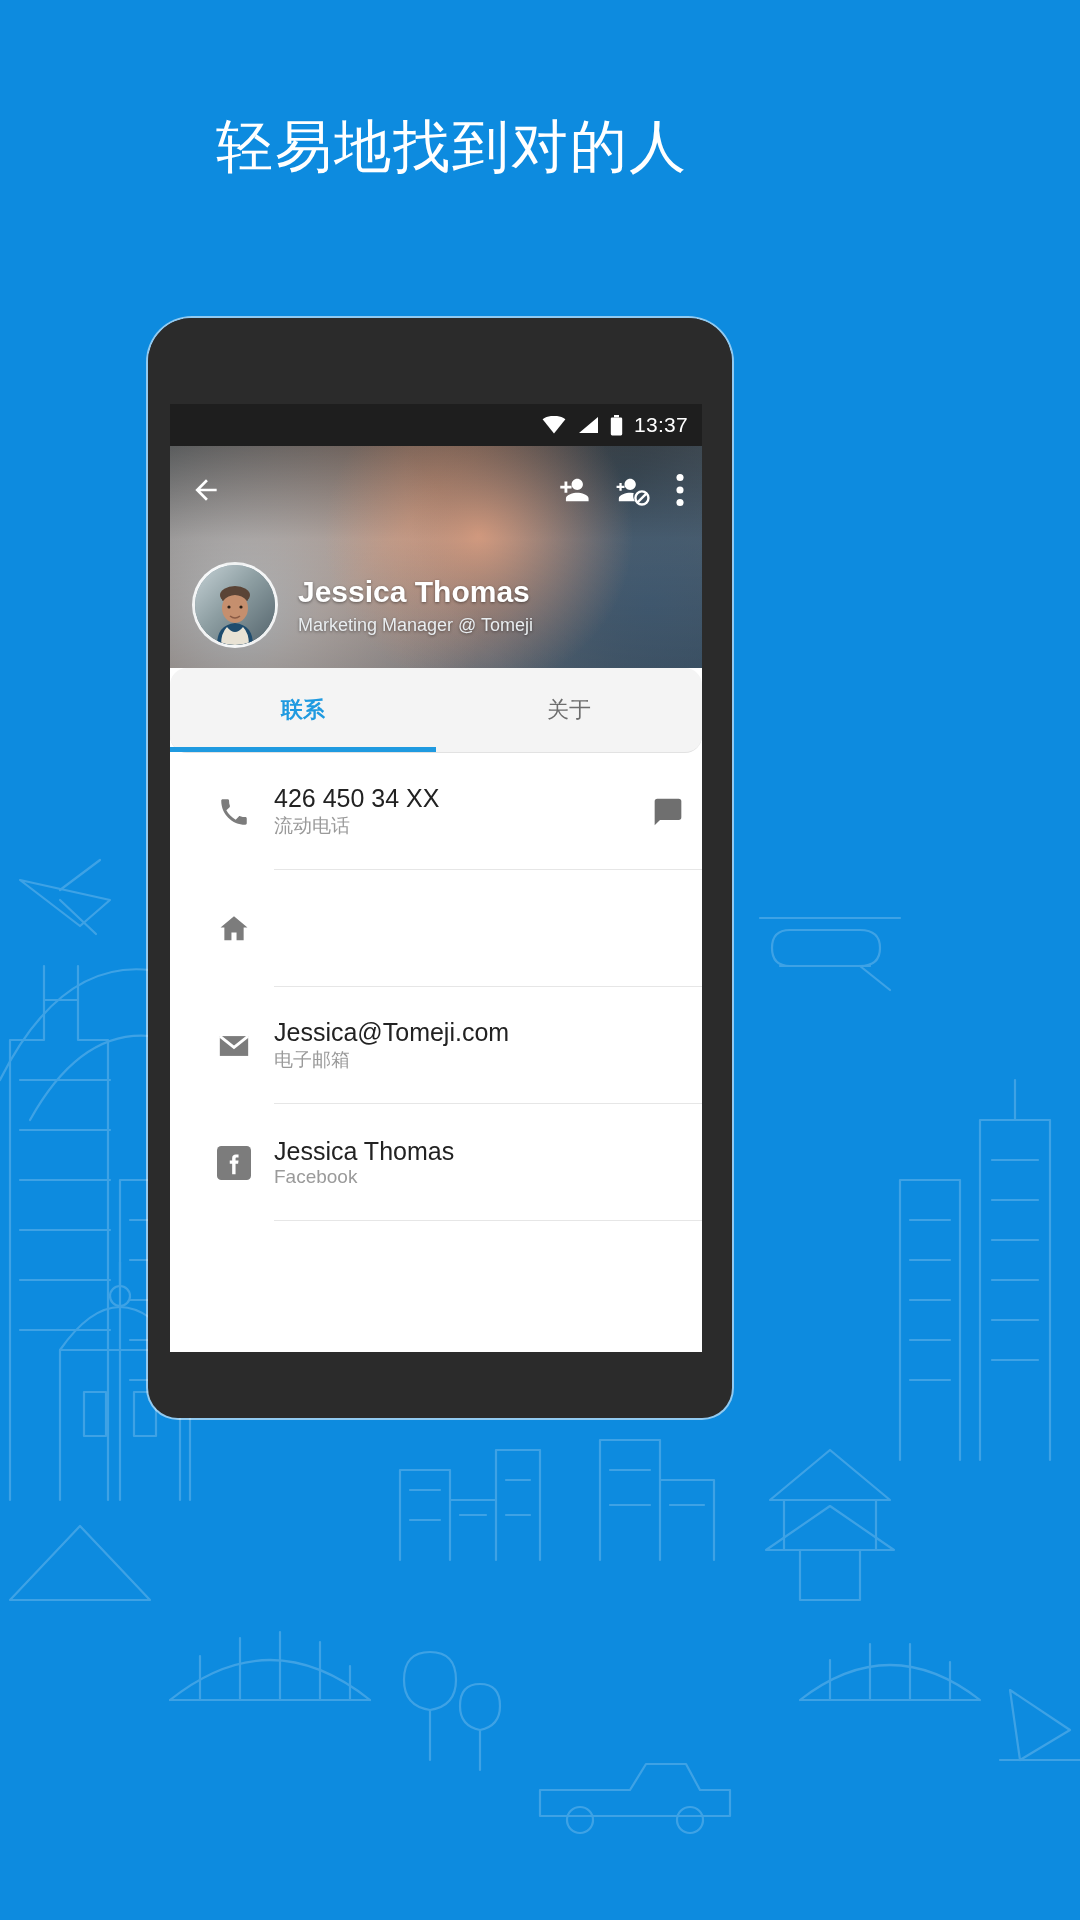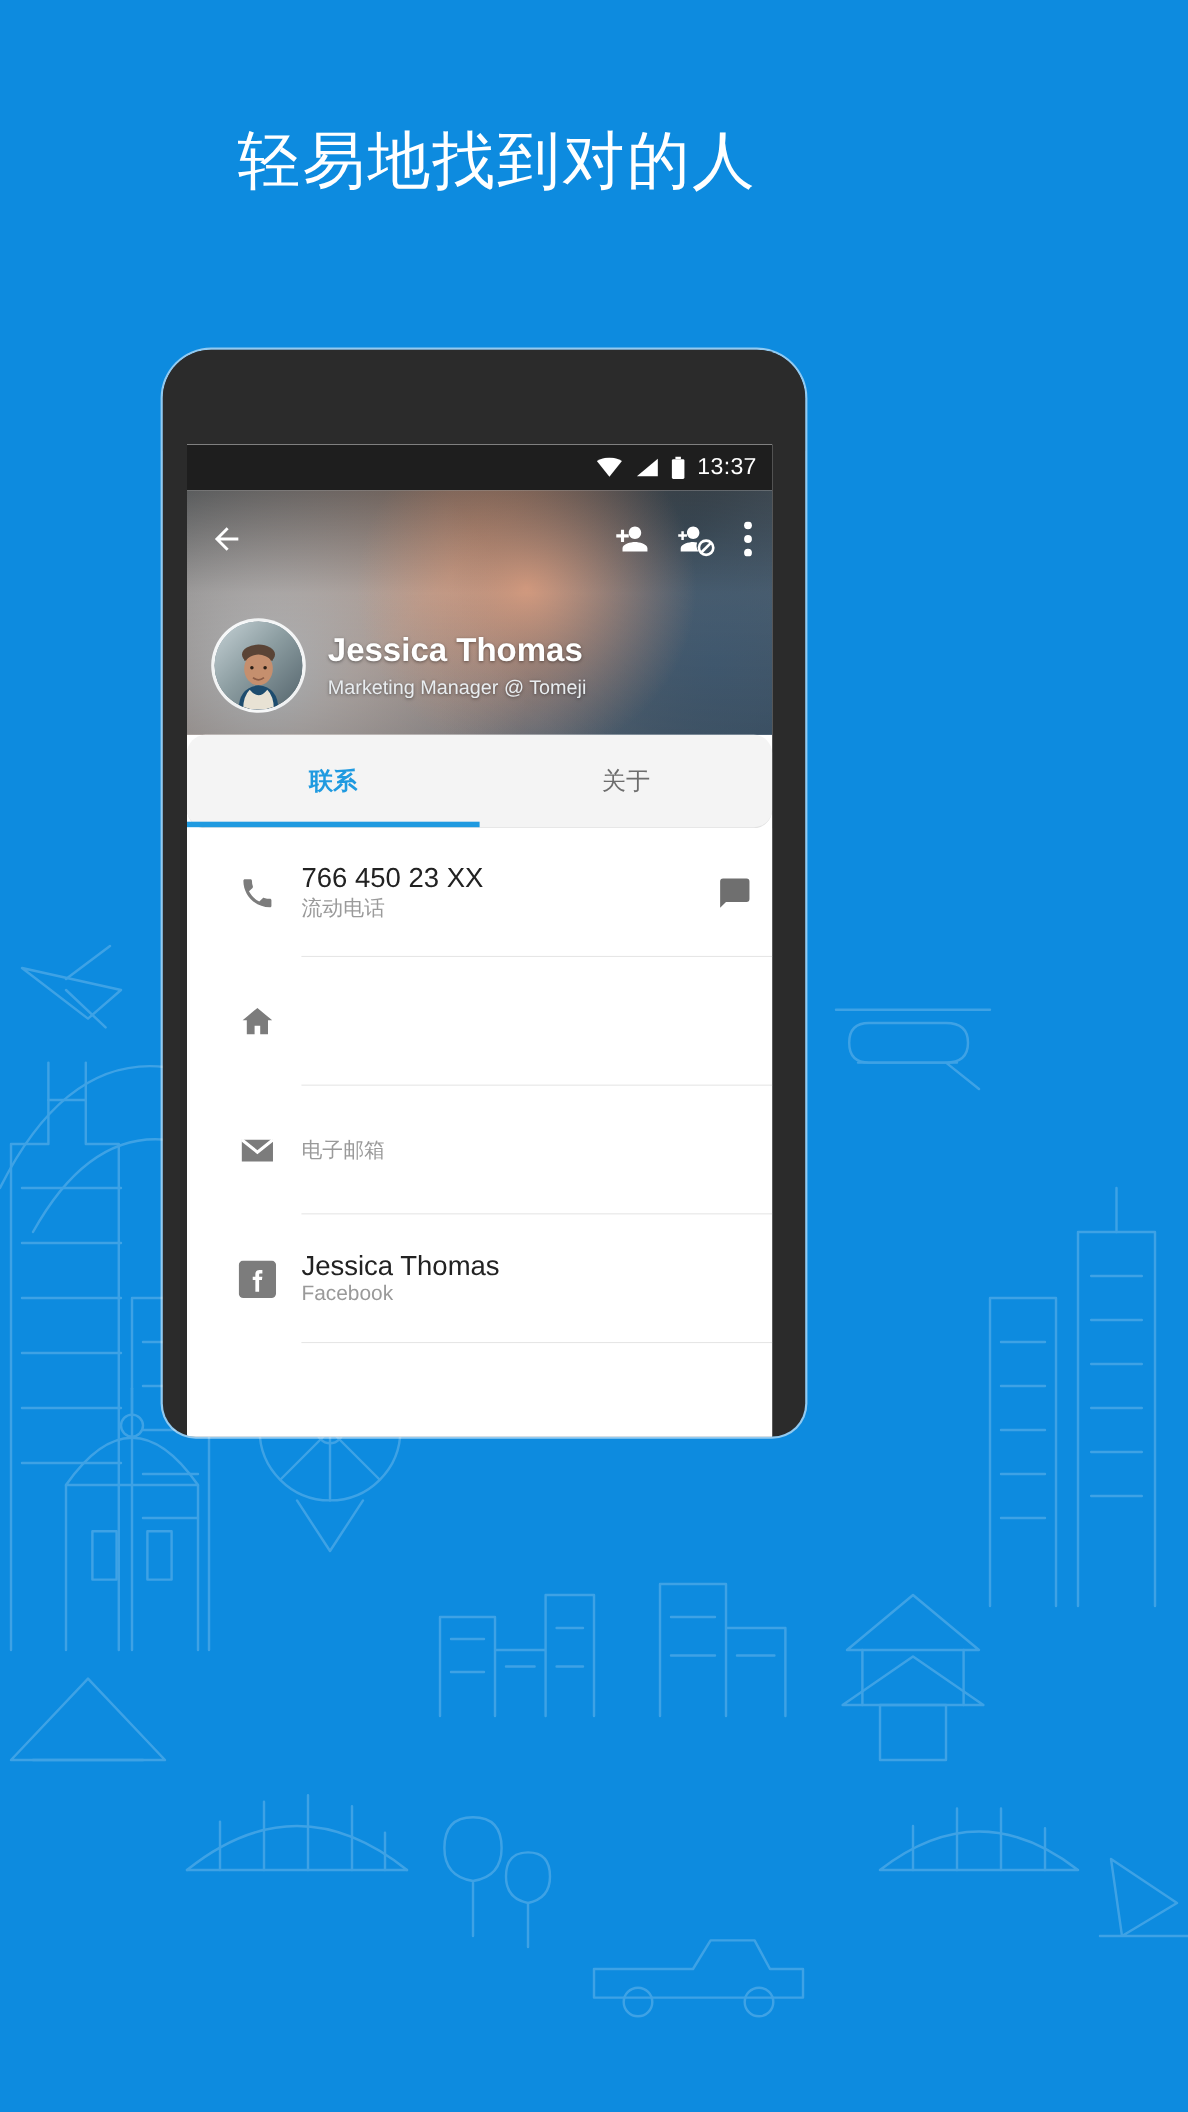--- a/index.html
+++ b/index.html
@@ -14,21 +14,21 @@
   
   .headline{
     position:absolute;left:0;top:112px;width:904px;
     text-align:center;color:#ffffff;
     font-size:57px;font-weight:400;letter-spacing:2px;
     line-height:1.2;
   }
   
   .phone{
     position:absolute;left:148px;top:318px;
-    width:584px;height:988px;
+    width:584px;height:1100px;
     background:#2b2b2b;
     border-radius:44px 44px 30px 30px;
     box-shadow:0 0 0 2px rgba(255,255,255,.55);
     overflow:hidden;
   }
   .phone-top-fill{position:absolute;left:0;top:0;width:100%;height:92px;background:#2b2b2b;}
   .screen{
     position:absolute;left:22px;top:86px;
     width:532px;height:948px;
     background:#ffffff;overflow:hidden;
@@ -264,21 +264,21 @@
 
     <div class="list">
 
       <div class="row">
         <div class="r-icon">
           <svg width="34" height="34" viewBox="0 0 24 24" fill="#7c7c7c">
             <path d="M6.6 10.8c1.4 2.8 3.8 5.1 6.6 6.6l2.2-2.2c.3-.3.7-.4 1-.2 1.2.4 2.4.6 3.6.6.6 0 1 .4 1 1V20c0 .6-.4 1-1 1C10.6 21 3 13.4 3 4c0-.6.4-1 1-1h3.5c.6 0 1 .4 1 1 0 1.3.2 2.5.6 3.6.1.3 0 .7-.2 1z"></path>
           </svg>
         </div>
         <div class="r-text">
-          <div class="r-value">766 450 23 XX</div>
+          <div class="r-value">426 450 34 XX</div>
           <div class="r-label">流动电话</div>
         </div>
         <div class="r-action">
           <svg width="32" height="32" viewBox="0 0 24 24" fill="#6f6f6f">
             <path d="M20 2H4a2 2 0 0 0-2 2v18l4-4h14a2 2 0 0 0 2-2V4a2 2 0 0 0-2-2z"></path>
           </svg>
         </div>
         <div class="sep"></div>
       </div>
 
@@ -293,20 +293,21 @@
       </div>
 
       <div class="row">
         <div class="r-icon">
           <svg width="34" height="34" viewBox="0 0 24 24" fill="#7c7c7c">
             <path d="M2 5h20v14H2z"></path>
             <path d="M2 5l10 8 10-8" fill="none" stroke="#ffffff" stroke-width="2"></path>
           </svg>
         </div>
         <div class="r-text">
+          <div class="r-value">Jessica@Tomeji.com</div>
           <div class="r-label">电子邮箱</div>
         </div>
         <div class="r-action"></div>
         <div class="sep"></div>
       </div>
 
 
       <div class="row">
         <div class="r-icon">
           <svg width="34" height="34" viewBox="0 0 24 24">

